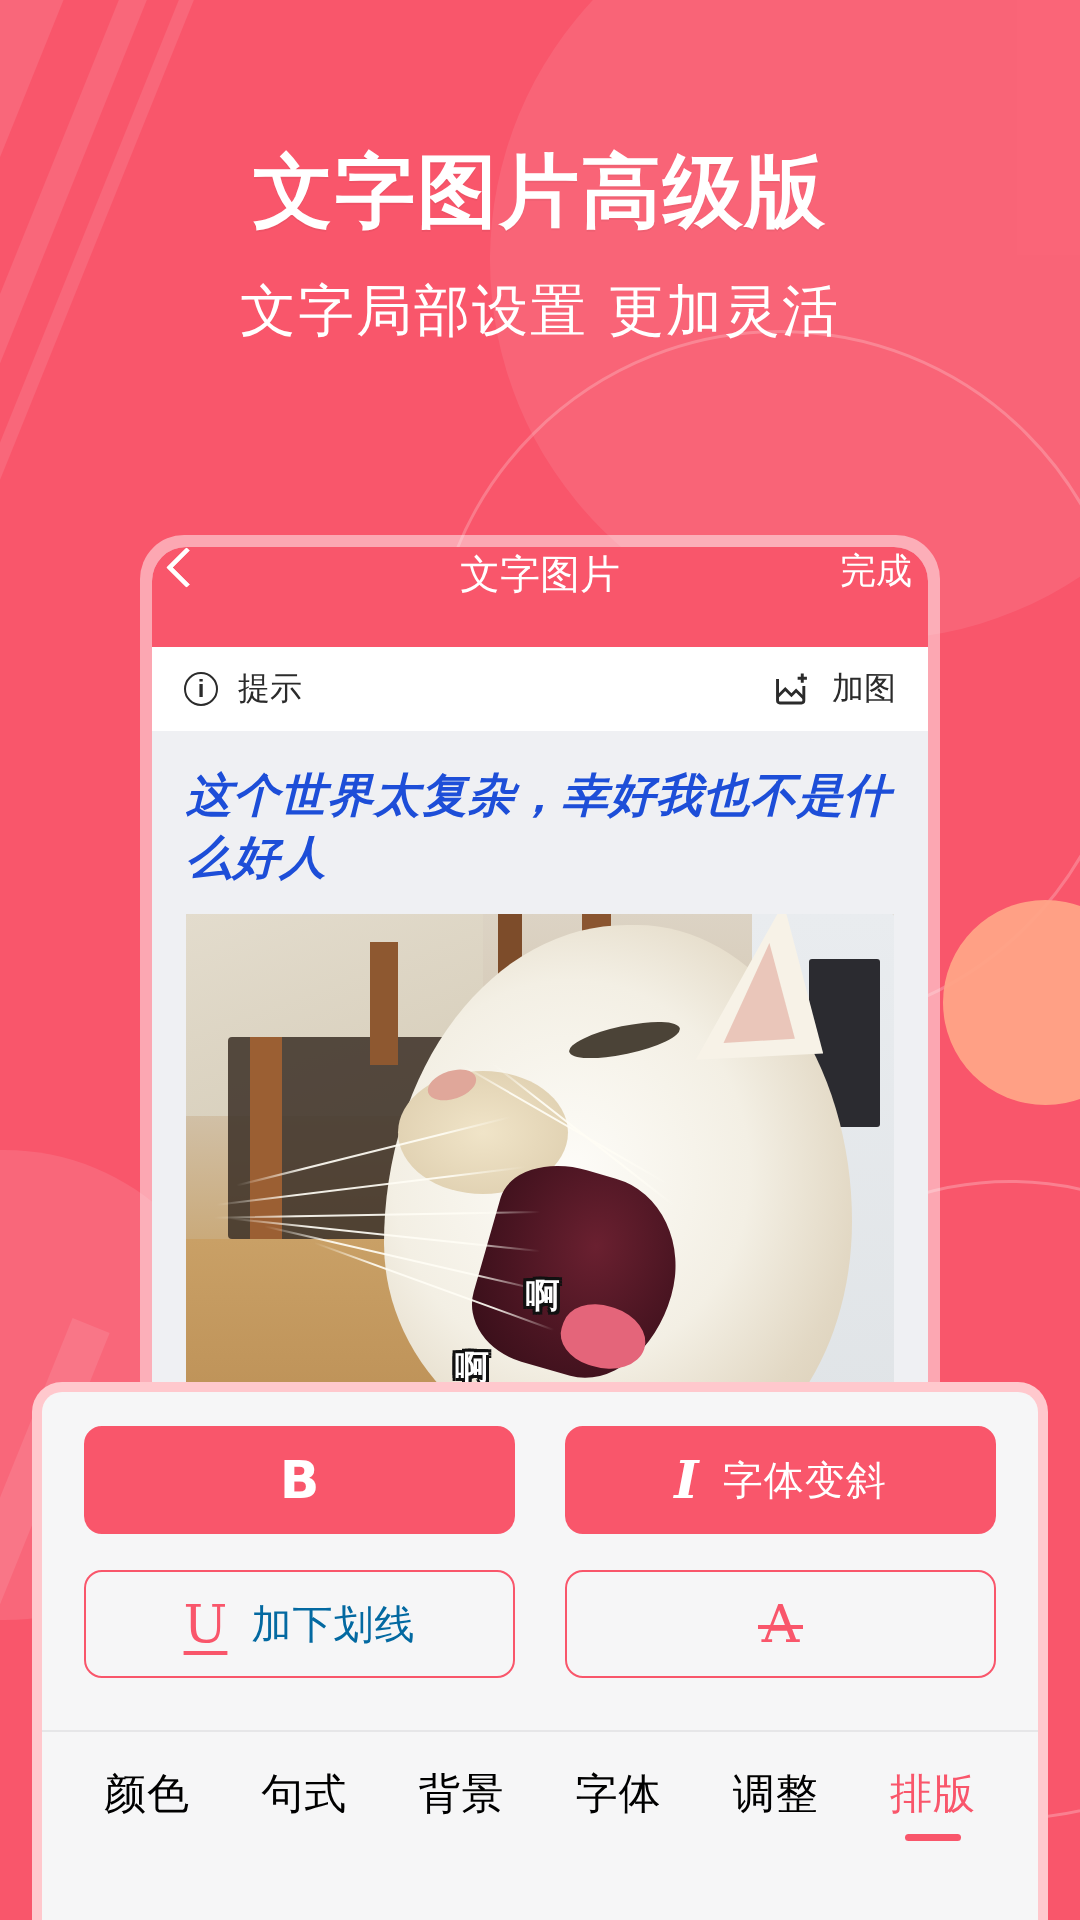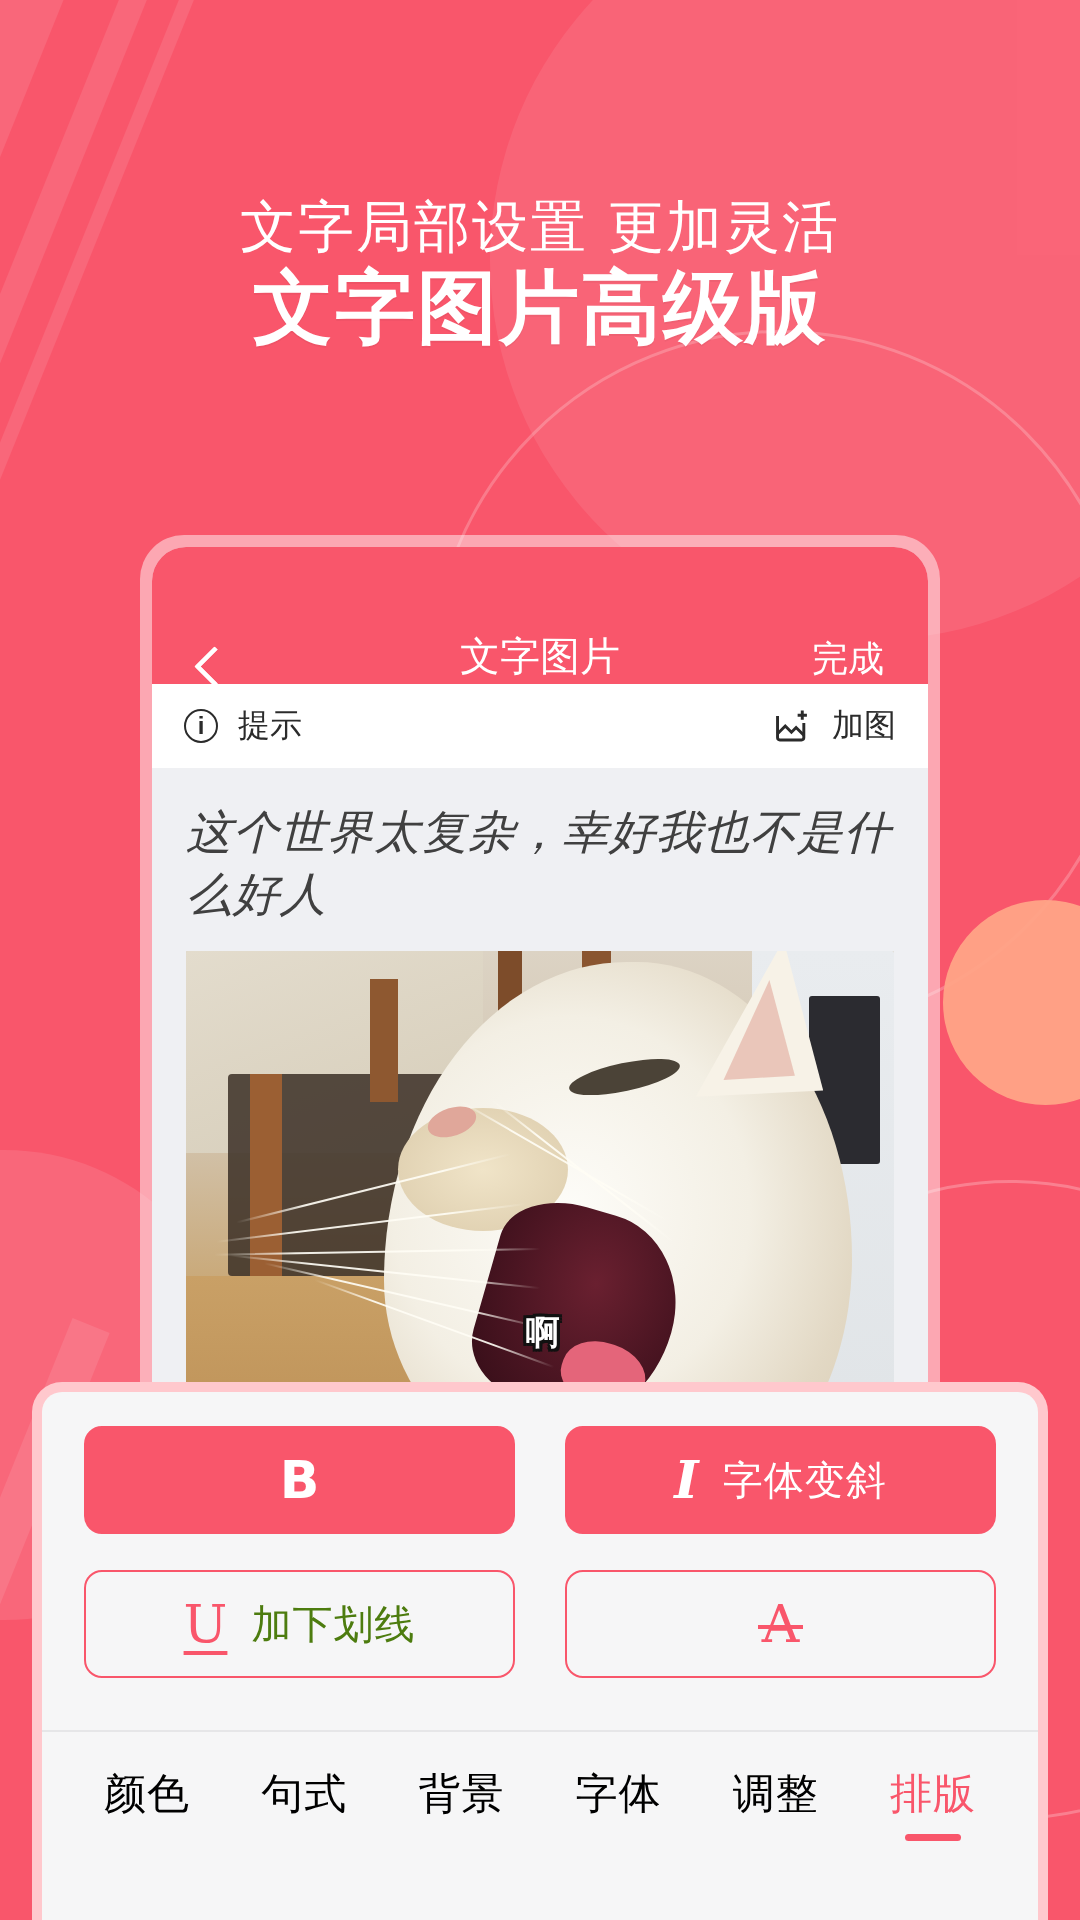--- a/index.html
+++ b/index.html
@@ -103,25 +103,25 @@
   #phone-screen {
     width:100%; height:100%;
     border-radius:34px 34px 0 0;
     overflow:hidden;
     background:#eff0f3;
     display:flex;
     flex-direction:column;
   }
   
   #nav-bar {
-    height:137px;
+    height:100px;
     background:#f9566b;
     display:flex;
-    align-items:flex-end;
-    padding:0 44px;
+    align-items:flex-start;
+    padding:0 16px;
     flex:0 0 auto;
     position:relative;
   }
   #back-chevron {
     width:22px; height:38px;
     position:relative;
   }
   #back-chevron::before{
     content:"";
     position:absolute;
@@ -172,23 +172,23 @@
   
   #editor-body {
     flex:1 1 auto;
     background:#eff0f3;
     padding:34px 34px 0 34px;
     overflow:hidden;
     position:relative;
   }
   #editor-text {
     font-size:46px;
-    font-weight:normal;
+    font-weight:bold;
     font-style:italic;
-    color:#404040;
+    color:#1d4ed8;
     line-height:1.34;
     letter-spacing:1px;
     font-family:"DejaVu Sans","Liberation Sans",sans-serif;
   }
   #editor-photo {
     margin-top:26px;
     width:100%;
     height:560px;
     border-radius:2px;
     overflow:hidden;
@@ -314,21 +314,21 @@
   .tool-btn.outline { background:#f6f6f7; border:2.5px solid #f9566b; }
   .tool-ico {
     font-size:52px;
     line-height:1;
     font-family:"DejaVu Serif","Liberation Serif",serif;
   }
   .tool-btn.filled .tool-ico { color:#ffffff; }
   .tool-btn.outline .tool-ico { color:#f9566b; }
   .tool-lbl { font-size:40px; letter-spacing:1px; }
   .tool-btn.filled .tool-lbl { color:#ffffff; }
-  .tool-btn.outline .tool-lbl { color:#4d7c0f;text-align:right; }
+  .tool-btn.outline .tool-lbl { color:#0369a1;text-align:right; }
   .ico-bold { font-weight:bold; font-family:"DejaVu Sans","Liberation Sans",sans-serif; }
   .ico-italic { font-style:italic; font-weight:bold; }
   .ico-under { text-decoration:underline; text-underline-offset:9px; text-decoration-thickness:4px; }
   .ico-strike { position:relative; }
   .ico-strike::after {
     content:"";
     position:absolute;
     left:-4px; right:-4px; top:52%;
     height:4px; background:#f9566b;
   }
@@ -362,22 +362,22 @@
   <div class="stripe s5"></div>
   <div class="circ-big"></div>
   <div class="circ-ring"></div>
   <div class="circ-peach"></div>
   <div class="circ-ring2"></div>
   <div class="blob-left"></div>
   <div class="stripe-b1"></div>
 </div>
 
 <div id="headline">
+  <div id="title">文字图片高级版</div>
   <div id="subtitle">文字局部设置 更加灵活</div>
-  <div id="title">文字图片高级版</div>
 </div>
 
 <div id="phone-frame">
   <div id="phone-screen">
 
     <div id="nav-bar">
       <div id="back-chevron"></div>
       <div id="nav-title">文字图片</div>
       <div id="nav-done">完成</div>
     </div>

